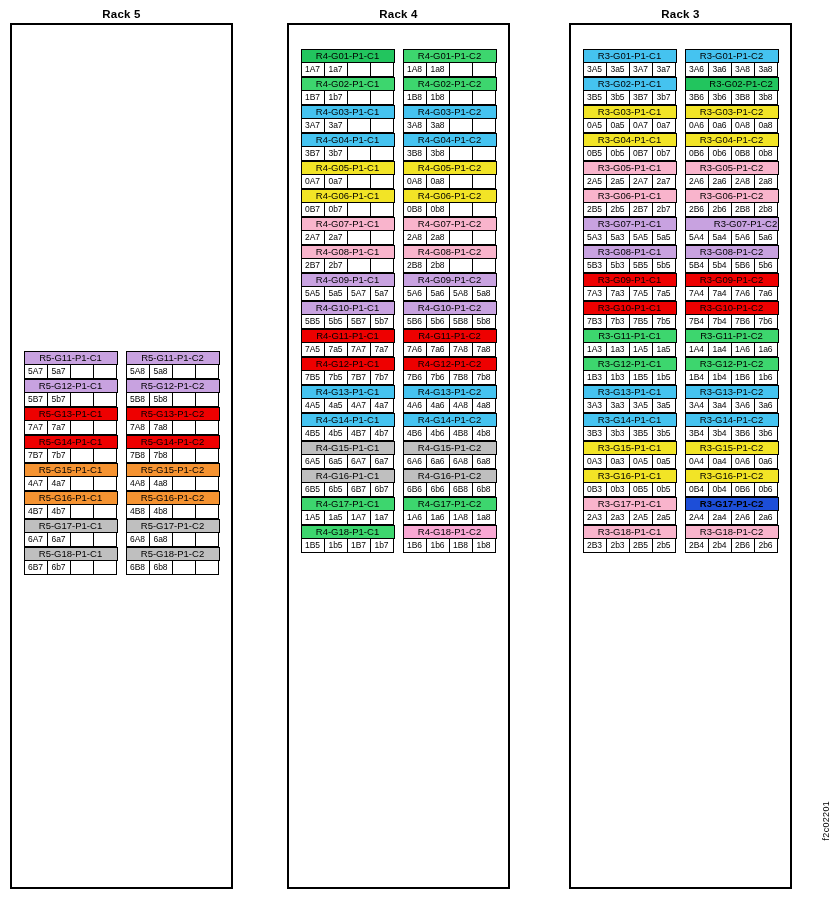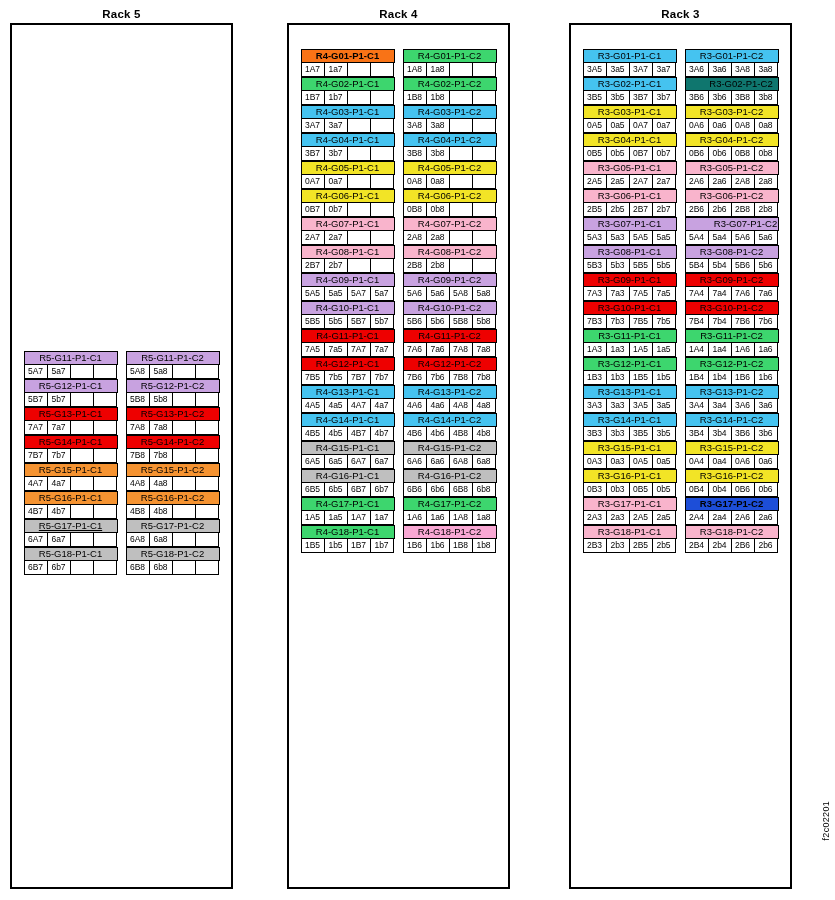--- a/index.html
+++ b/index.html
@@ -230,21 +230,21 @@
               <div class="cells">
                 <div class="cell">4B8</div>
                 <div class="cell">4b8</div>
                 <div class="cell"></div>
                 <div class="cell"></div>
               </div>
             </div>
           </div>
           <div class="group">
             <div class="pair">
-              <div class="hdr hdr-wide" style="background: rgb(191, 191, 191); text-decoration: underline;">R5-G17-P1-C1</div>
+              <div class="hdr hdr-wide" style="background: rgb(191, 191, 191);">R5-G17-P1-C1</div>
               <div class="cells">
                 <div class="cell">6A7</div>
                 <div class="cell">6a7</div>
                 <div class="cell"></div>
                 <div class="cell"></div>
               </div>
             </div>
             <div class="pair">
               <div class="hdr hdr-wide" style="background: rgb(191, 191, 191);">R5-G17-P1-C2</div>
               <div class="cells">
@@ -278,21 +278,21 @@
         </div>
     </div>
   </div>
 
   <div class="rack" id="rack4">
     <div class="rack-title">Rack 4</div>
     <div class="rack-body">
       <div class="group-stack">
           <div class="group">
             <div class="pair">
-              <div class="hdr hdr-wide" style="background: #f97316; font-weight: bold;">R4-G01-P1-C1</div>
+              <div class="hdr hdr-wide" style="background: #22c55e;">R4-G01-P1-C1</div>
               <div class="cells">
                 <div class="cell">1A7</div>
                 <div class="cell">1a7</div>
                 <div class="cell"></div>
                 <div class="cell"></div>
               </div>
             </div>
             <div class="pair">
               <div class="hdr hdr-wide" style="background: rgb(61, 214, 110);">R4-G01-P1-C2</div>
               <div class="cells">
@@ -675,21 +675,21 @@
             <div class="pair">
               <div class="hdr hdr-wide" style="background: rgb(69, 195, 240);">R3-G02-P1-C1</div>
               <div class="cells">
                 <div class="cell">3B5</div>
                 <div class="cell">3b5</div>
                 <div class="cell">3B7</div>
                 <div class="cell">3b7</div>
               </div>
             </div>
             <div class="pair">
-              <div class="hdr hdr-wide" style="background: #0f766e; padding-left: 19px;">R3-G02-P1-C2</div>
+              <div class="hdr hdr-wide" style="background: #22c55e; padding-left: 19px;">R3-G02-P1-C2</div>
               <div class="cells">
                 <div class="cell">3B6</div>
                 <div class="cell">3b6</div>
                 <div class="cell">3B8</div>
                 <div class="cell">3b8</div>
               </div>
             </div>
           </div>
           <div class="group">
             <div class="pair">

